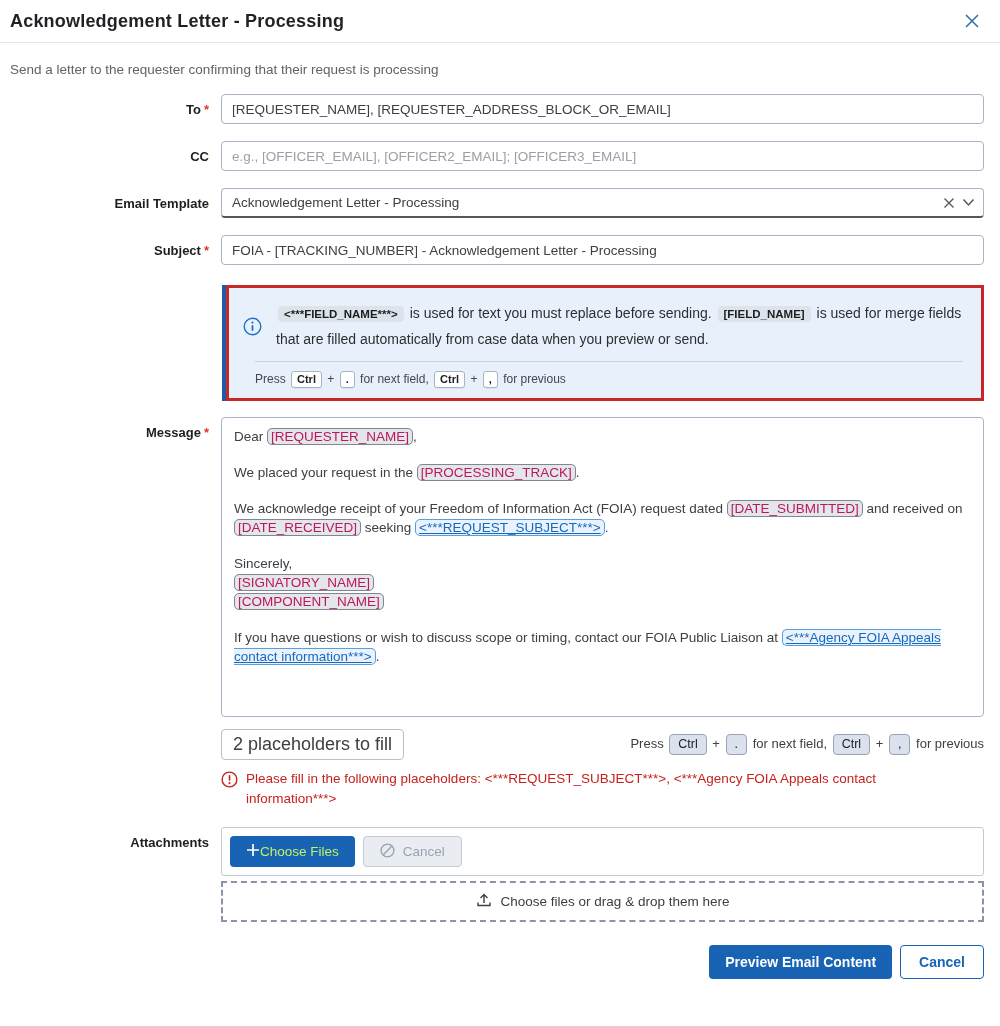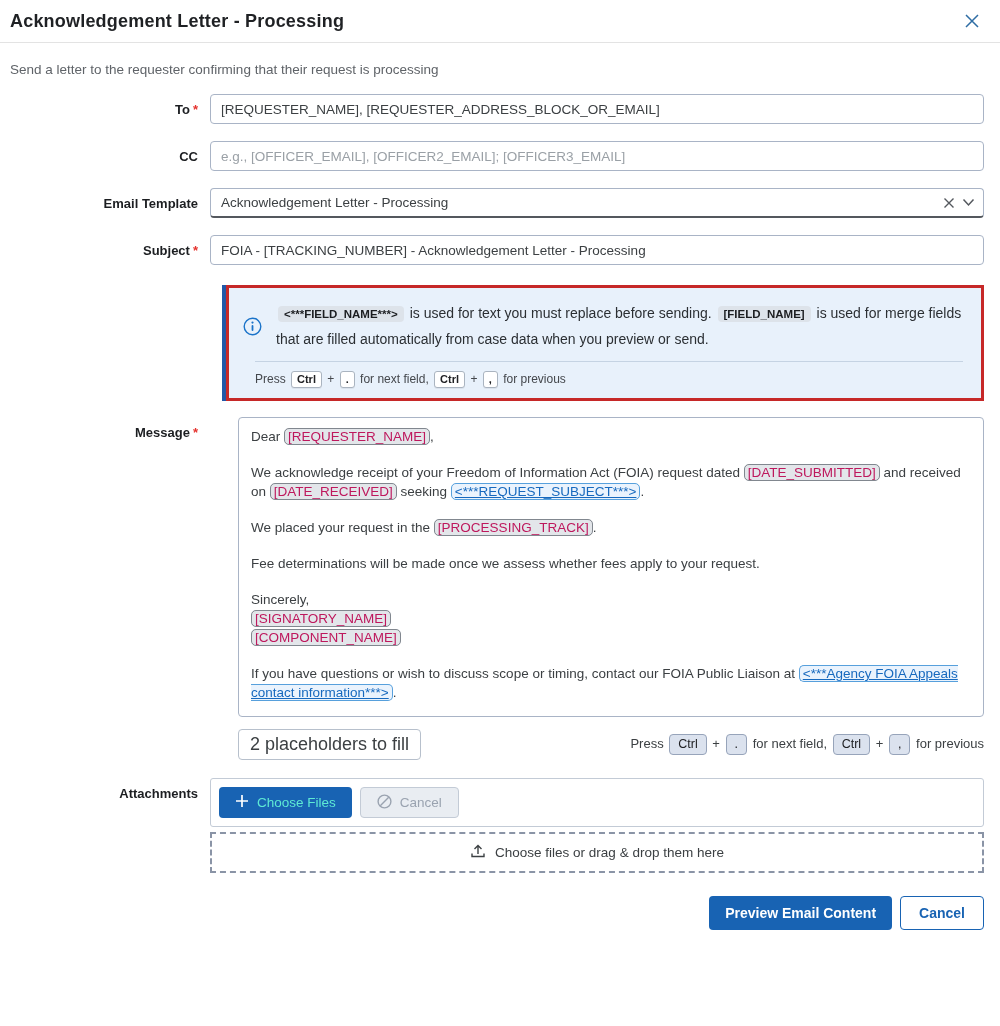--- a/index.html
+++ b/index.html
@@ -19,21 +19,21 @@
   }
   
   .dlg-header{
     display:flex;justify-content:space-between;align-items:center;
     padding:9px 16px 9px 10px;border-bottom:1px solid #e3e3e3;
   }
   .dlg-title{font-size:18px;font-weight:700;color:#1f2124;letter-spacing:.2px;}
   .close-btn{background:none;border:none;cursor:pointer;padding:2px;line-height:0;}
   .subtitle{margin:19px 0 0 10px;font-size:13.5px;color:#5f6368;}
   
-  .form-row{display:flex;align-items:flex-start;margin:17px 16px 0 0;}
+  .form-row{display:flex;align-items:flex-start;margin:17px 16px 0 11px;}
   .row-label{
     width:210px;text-align:right;padding:8px 12px 0 0;
     font-size:13px;font-weight:700;color:#1c1e21;flex:none;
   }
   .req{color:#e5322d;margin-left:3px;font-weight:700;}
   .row-field{flex:1;min-width:0;}
   .text-input{
     width:100%;height:30px;border:1px solid var(--border-input);border-radius:4px;
     padding:0 10px;font-size:13.5px;color:var(--text-main);
     font-family:"Liberation Sans",sans-serif;background:#fff;outline:none;
@@ -94,21 +94,21 @@
     display:inline-block;background:#dbe2ee;border:1px solid #97a4ba;border-radius:4px;
     padding:1px 8px;font-size:12.5px;color:#202124;line-height:17px;margin:0 2px;
   }
   .error-row{display:flex;margin-top:9px;color:#c5221f;font-size:13.5px;line-height:20px;}
   .error-icon{flex:none;margin:2px 8px 0 0;line-height:0;}
   .error-text{max-width:720px;}
   .char-count{margin-top:9px;font-size:12.5px;color:#3f4347;}
   
   .attach-box{border:1px solid #c3cbd6;border-radius:3px;padding:8px;display:flex;gap:8px;}
   .btn-choose{
-    display:flex;align-items:center;gap:8px;background:var(--primary-blue);color:#5eead4;
+    display:flex;align-items:center;background:var(--primary-blue);color:#bef264;
     border:none;border-radius:4px;height:31px;padding:0 16px;font-size:13.5px;
     font-weight:500;cursor:pointer;font-family:"Liberation Sans",sans-serif;
   }
   .btn-cancel-att{
     display:flex;align-items:center;gap:8px;background:#e9edf2;color:#9aa3b0;
     border:1px solid #c3cbd6;border-radius:4px;height:31px;padding:0 16px;
     font-size:13.5px;cursor:default;font-family:"Liberation Sans",sans-serif;
   }
   .dropzone{
     margin-top:5px;border:2px dashed #8a94a6;padding:9px;text-align:center;
@@ -200,37 +200,46 @@
           <rect x="8.6" y="8" width="1.8" height="6" rx="0.9" fill="#1a73c9"></rect>
         </svg>
       </span>
       <div class="alert-text" id="alert-text"><span class="tok">&lt;***FIELD_NAME***&gt;</span><span> is used for text you must replace before sending. </span><span class="tok">[FIELD_NAME]</span><span> is used for merge fields that are filled automatically from case data when you preview or send.</span></div>
     </div>
     <div class="alert-divider"></div>
     <div class="shortcut-sm" id="shortcut-top">Press <span class="kbd-white">Ctrl</span> + <span class="kbd-white">.</span> for next field, <span class="kbd-white">Ctrl</span> + <span class="kbd-white">,</span> for previous</div>
   </div>
 </div>
 
-<div class="form-row" style="margin-top:16px;gap:28px;">
+<div class="form-row" style="margin-top:16px;">
   <div class="row-label"><span>Message</span><span class="req">*</span></div>
   <div class="row-field">
     <div class="msg-box" id="message-editor">
         <div class="msg-p"><span>Dear </span><span class="merge">[REQUESTER_NAME]</span><span>,</span></div>
+        <div class="msg-p"><span>We placed your request in the </span><span class="merge">[PROCESSING_TRACK]</span><span>.</span></div>
         <div class="msg-p"><span>We acknowledge receipt of your Freedom of Information Act (FOIA) request dated </span><span class="merge">[DATE_SUBMITTED]</span><span> and received on </span><span class="merge">[DATE_RECEIVED]</span><span> seeking </span><span class="ph">&lt;***REQUEST_SUBJECT***&gt;</span><span>.</span></div>
-        <div class="msg-p"><span>We placed your request in the </span><span class="merge">[PROCESSING_TRACK]</span><span>.</span></div>
-        <div class="msg-p"><span>Fee determinations will be made once we assess whether fees apply to your request.</span></div>
         <div class="msg-p"><span>Sincerely,</span><br><span class="merge">[SIGNATORY_NAME]</span><br><span class="merge">[COMPONENT_NAME]</span></div>
         <div class="msg-p"><span>If you have questions or wish to discuss scope or timing, contact our FOIA Public Liaison at </span><span class="ph">&lt;***Agency FOIA Appeals contact information***&gt;</span><span>.</span></div>
       </div>
 
     <div class="msg-meta">
       <button class="ph-count-chip">2 placeholders to fill</button>
       <div class="shortcut-lg" id="shortcut-bottom">Press <span class="kbd-gray">Ctrl</span> + <span class="kbd-gray">.</span> for next field, <span class="kbd-gray">Ctrl</span> + <span class="kbd-gray">,</span> for previous</div>
     </div>
 
+    <div class="error-row">
+      <span class="error-icon">
+        <svg width="17" height="17" viewBox="0 0 17 17">
+          <circle cx="8.5" cy="8.5" r="7.4" fill="none" stroke="#c5221f" stroke-width="1.4"></circle>
+          <rect x="7.7" y="3.9" width="1.6" height="6" rx="0.8" fill="#c5221f"></rect>
+          <circle cx="8.5" cy="12.1" r="1.05" fill="#c5221f"></circle>
+        </svg>
+      </span>
+      <div class="error-text">Please fill in the following placeholders: &lt;***REQUEST_SUBJECT***&gt;, &lt;***Agency FOIA Appeals contact information***&gt;</div>
+    </div>
 
   </div>
 </div>
 
 <div class="form-row" style="margin-top:18px;">
   <div class="row-label"><span>Attachments</span></div>
   <div class="row-field">
     <div class="attach-box">
       <button class="btn-choose">
         <span>

